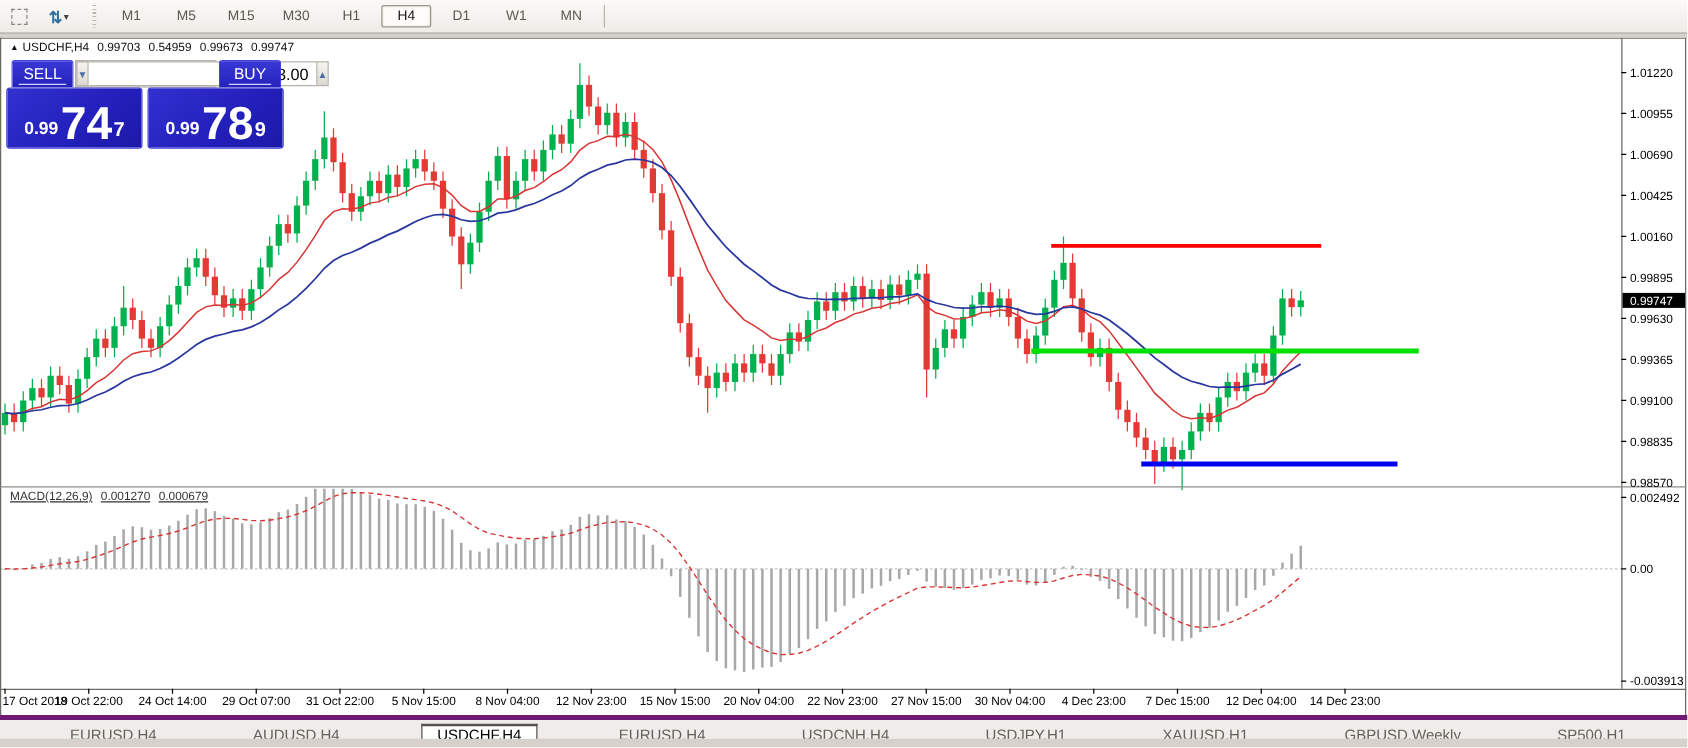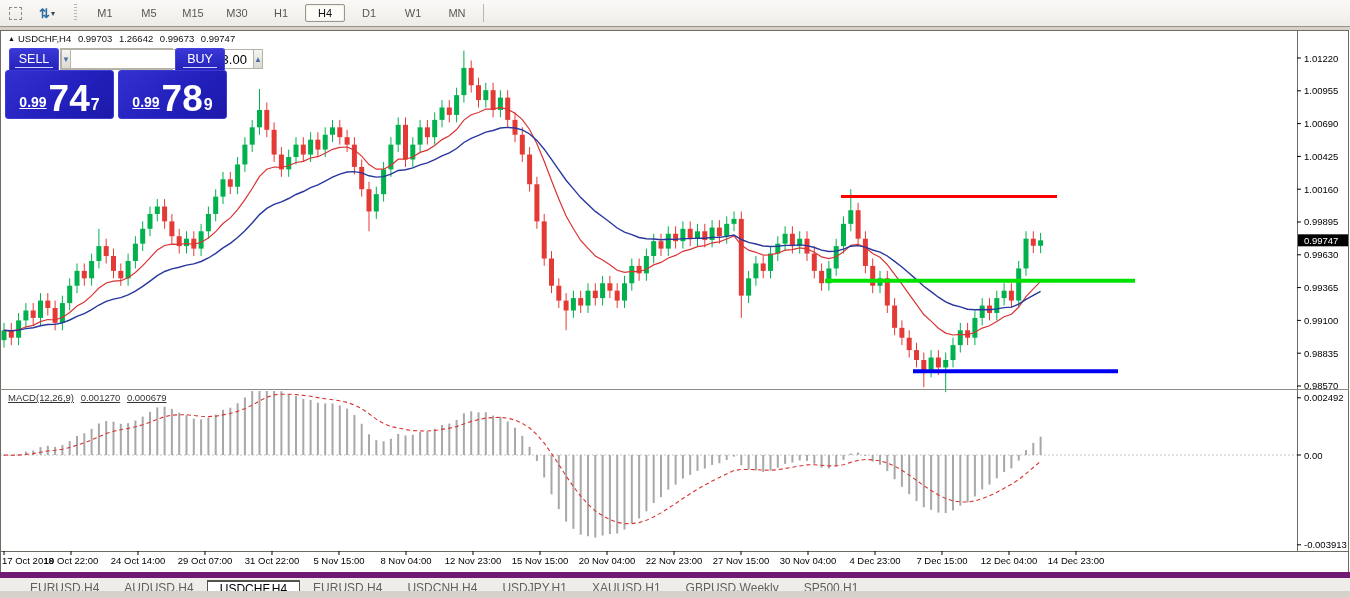--- a/index.html
+++ b/index.html
@@ -42,26 +42,26 @@
             display:flex;align-items:center;justify-content:center;cursor:pointer;}
   .vol-input{flex:1;border:1px solid #b5b2aa;border-left:none;border-right:none;
              font-family:"Liberation Sans",sans-serif;font-size:13px;text-align:right;
              padding:0 6px 0 0;outline:none;color:#000;background:#fff;}
   .price-panel{position:absolute;top:22px;width:109px;height:49px;border-radius:3px;
       background:linear-gradient(140deg,#3230cf 0%,#2320bd 55%,#1c19a8 100%);
       border:1px solid #3d3bd2;box-sizing:border-box;color:#fff;cursor:pointer;
       display:flex;align-items:flex-end;justify-content:center;padding-bottom:4px;}
   .pp-left{left:0;}
   .pp-right{left:113px;}
-  .pp-prefix{font-size:14px;font-weight:bold;margin:0 2px 4px 0;text-decoration:underline;}
+  .pp-prefix{font-size:14px;font-weight:bold;margin:0 2px 4px 0;}
   .pp-big{font-size:37px;font-weight:bold;line-height:0.85;}
   .pp-sup{font-size:16px;font-weight:bold;vertical-align:22px;margin-left:1px;}
   
   .tabbar{position:absolute;left:0;top:572px;width:1350px;height:19px;background:#efede9;
-          border-top:6px solid #701a75;display:flex;align-items:center;font-size:12px;}
+          border-top:4px solid #701a75;display:flex;align-items:flex-end;font-size:12px;gap:26px;}
   .tabbar .pad{width:18px;}
   .chart-tab{display:flex;align-items:center;padding:0 12px;color:#63615c;cursor:pointer;}
   .chart-tab.active{background:#ffffff;border:1px solid #55534e;border-top-width:2px;border-bottom:none;color:#000;margin-top:0px;}
   .tab-sep{width:1px;background:#b9b6ae;margin:4px 0;}
   .bottom-strip{position:absolute;left:0;top:591px;width:1350px;height:7px;background:#d6d2cb;}
   svg text{font-family:"Liberation Sans",sans-serif;}
 </style>
 </head>
 <body>
 
@@ -604,21 +604,21 @@
       <line x1="1009" y1="521" x2="1009" y2="525" stroke="#000"></line>
       <text x="1009" y="534" font-size="9.5" fill="#000" text-anchor="middle">12 Dec 04:00</text>
       <line x1="1076" y1="521" x2="1076" y2="525" stroke="#000"></line>
       <text x="1076" y="534" font-size="9.5" fill="#000" text-anchor="middle">14 Dec 23:00</text>
     </g>
   </svg>
 
 <div class="symbol-header">
   <span class="tri">▲</span><span>USDCHF,H4</span>
   <span>0.99703</span>
-  <span>1.26642</span>
+  <span>0.54959</span>
   <span>0.99673</span>
   <span>0.99747</span>
 </div>
 
 <div class="macd-header">
   <span>MACD(12,26,9)</span>
   <span>0.001270</span>
   <span>0.000679</span>
 </div>
 

